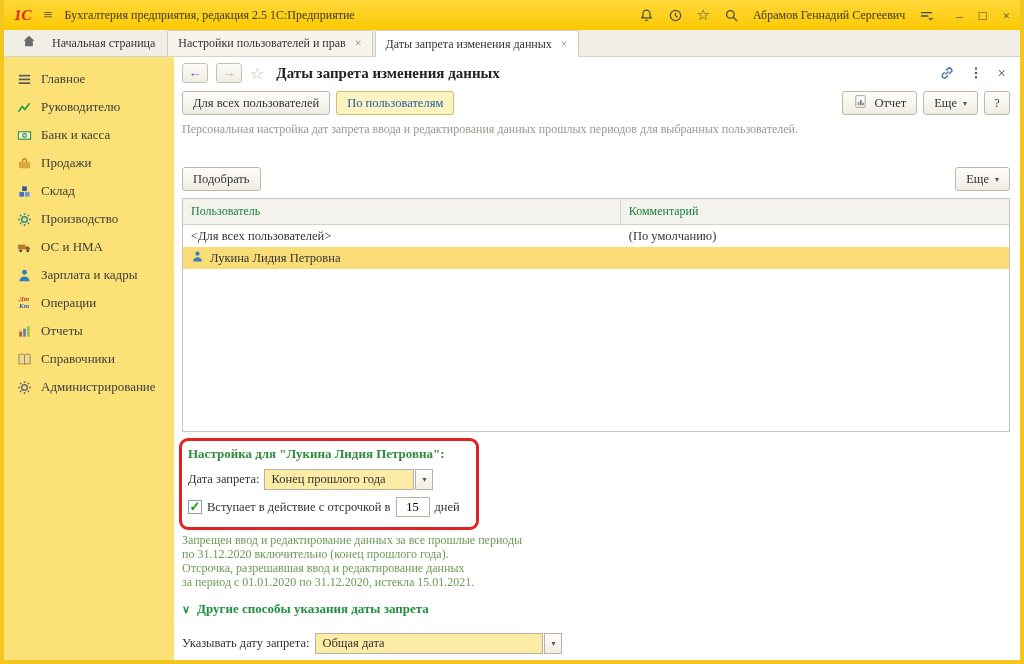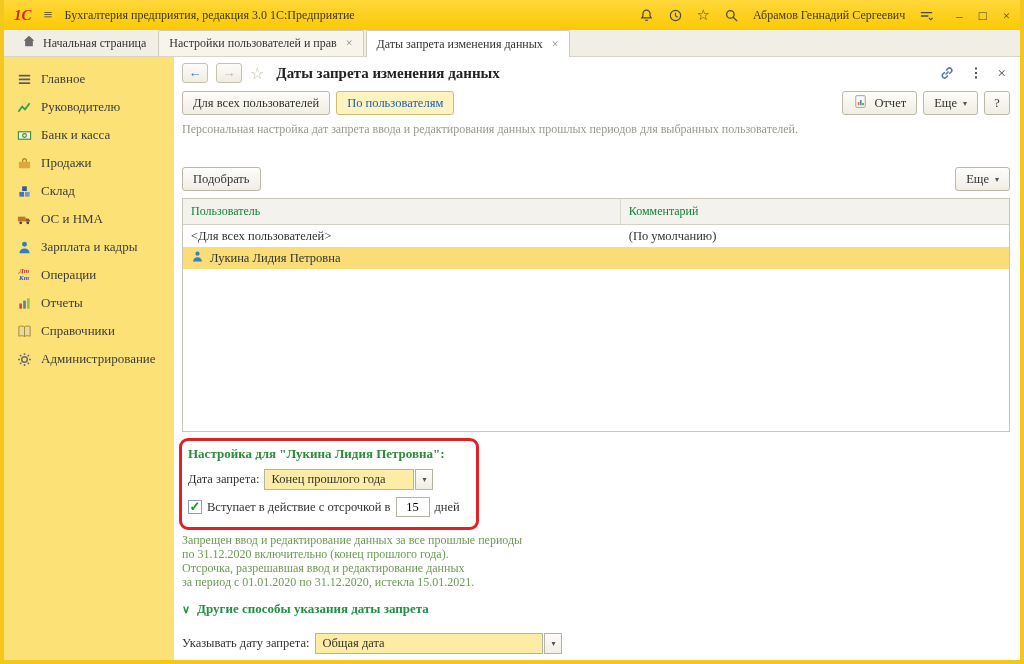--- a/index.html
+++ b/index.html
@@ -16,21 +16,21 @@
   .tb-right { margin-left:auto; display:flex; align-items:center; gap:14px; }
   .tb-ic { display:flex; align-items:center; cursor:pointer; }
   .tb-star { font-size:15px; color:#4a4a4a; }
   .tb-user { font-size:12px; color:#3f3a1a; cursor:pointer; }
   .win-controls { display:flex; gap:16px; margin-left:8px; }
   .win-btn { font-size:13px; color:#3d3d3d; cursor:pointer; line-height:1; }
 
   
   .tabbar { flex:0 0 27px; background:#f1eee6; border-bottom:1px solid #d8d4c6;
             display:flex; align-items:flex-end; padding-left:6px; }
-  .tab-home { display:flex; align-items:center; gap:7px; padding:0 12px; height:26px;
+  .tab-home { display:flex; align-items:center; gap:16px; padding:0 12px; height:26px;
               font-size:12px; color:#333; cursor:pointer; }
   .tab { display:flex; align-items:center; padding:0 10px; height:26px; font-size:12px; color:#333;
          border:1px solid #d0cbbd; border-bottom:none; background:#f7f4ec;
          border-radius:2px 2px 0 0; margin-right:2px; cursor:pointer; }
   .tab.active { background:#fff; height:27px; margin-bottom:-1px; }
   .tab-close { color:#8a8a8a; font-size:12px; margin-left:9px; cursor:pointer; }
 
   
   .body { flex:1; display:flex; min-height:0; }
   .sidebar { flex:0 0 170px; background:#fbe176; padding-top:8px; }
@@ -108,21 +108,21 @@
                color:#333; padding-bottom:6px; }
 </style>
 </head>
 <body>
 
 <div class="window">
 
   <div class="titlebar">
     <span class="logo">1С</span>
     <span class="tb-menu">≡</span>
-    <span class="tb-title">Бухгалтерия предприятия, редакция 3.0 1С:Предприятие</span>
+    <span class="tb-title">Бухгалтерия предприятия, редакция 2.5 1С:Предприятие</span>
     <div class="tb-right">
       <span class="tb-ic">
         <svg viewBox="0 0 16 16" width="15" height="15" fill="none" stroke="#4a4a4a" stroke-width="1.3">
             <path d="M8 2.2a3.8 3.8 0 0 0-3.8 3.8v2.5L3 10.5h10l-1.2-2V6A3.8 3.8 0 0 0 8 2.2z"></path>
             <path d="M6.8 12.5a1.3 1.3 0 0 0 2.4 0"></path>
           </svg>
       </span>
       <span class="tb-ic">
         <svg viewBox="0 0 16 16" width="15" height="15" fill="none" stroke="#4a4a4a" stroke-width="1.3">
             <circle cx="8" cy="8" r="5.5"></circle>
@@ -213,20 +213,31 @@
       </div>
       <div class="side-item">
         <span class="ic">
             <svg viewBox="0 0 16 16" width="15" height="15">
               <rect x="5.5" y="2.5" width="5" height="5" fill="#35589e"></rect>
               <rect x="2.5" y="8.5" width="5" height="5" fill="#4472c4"></rect>
               <rect x="8.5" y="8.5" width="5" height="5" fill="#7396d6"></rect>
             </svg>
           </span>
         <span>Склад</span>
+      </div>
+      <div class="side-item">
+        <span class="ic">
+            <svg viewBox="0 0 16 16" width="15" height="15">
+              <g stroke="#2e8b8b" stroke-width="1.6" fill="none">
+                <circle cx="8" cy="8" r="3"></circle>
+                <path d="M8 1.2v2M8 12.8v2M1.2 8h2M12.8 8h2M3.2 3.2l1.4 1.4M11.4 11.4l1.4 1.4M3.2 12.8l1.4-1.4M11.4 4.6l1.4-1.4"></path>
+              </g>
+            </svg>
+          </span>
+        <span>Производство</span>
       </div>
       <div class="side-item">
         <span class="ic">
             <svg viewBox="0 0 16 16" width="15" height="15">
               <rect x="1" y="5" width="8" height="5" fill="#b87a2a"></rect>
               <path d="M9 7h3l2 2v1H9z" fill="#8a5a1e"></path>
               <circle cx="4" cy="11.5" r="1.5" fill="#444"></circle>
               <circle cx="11.5" cy="11.5" r="1.5" fill="#444"></circle>
             </svg>
           </span>

